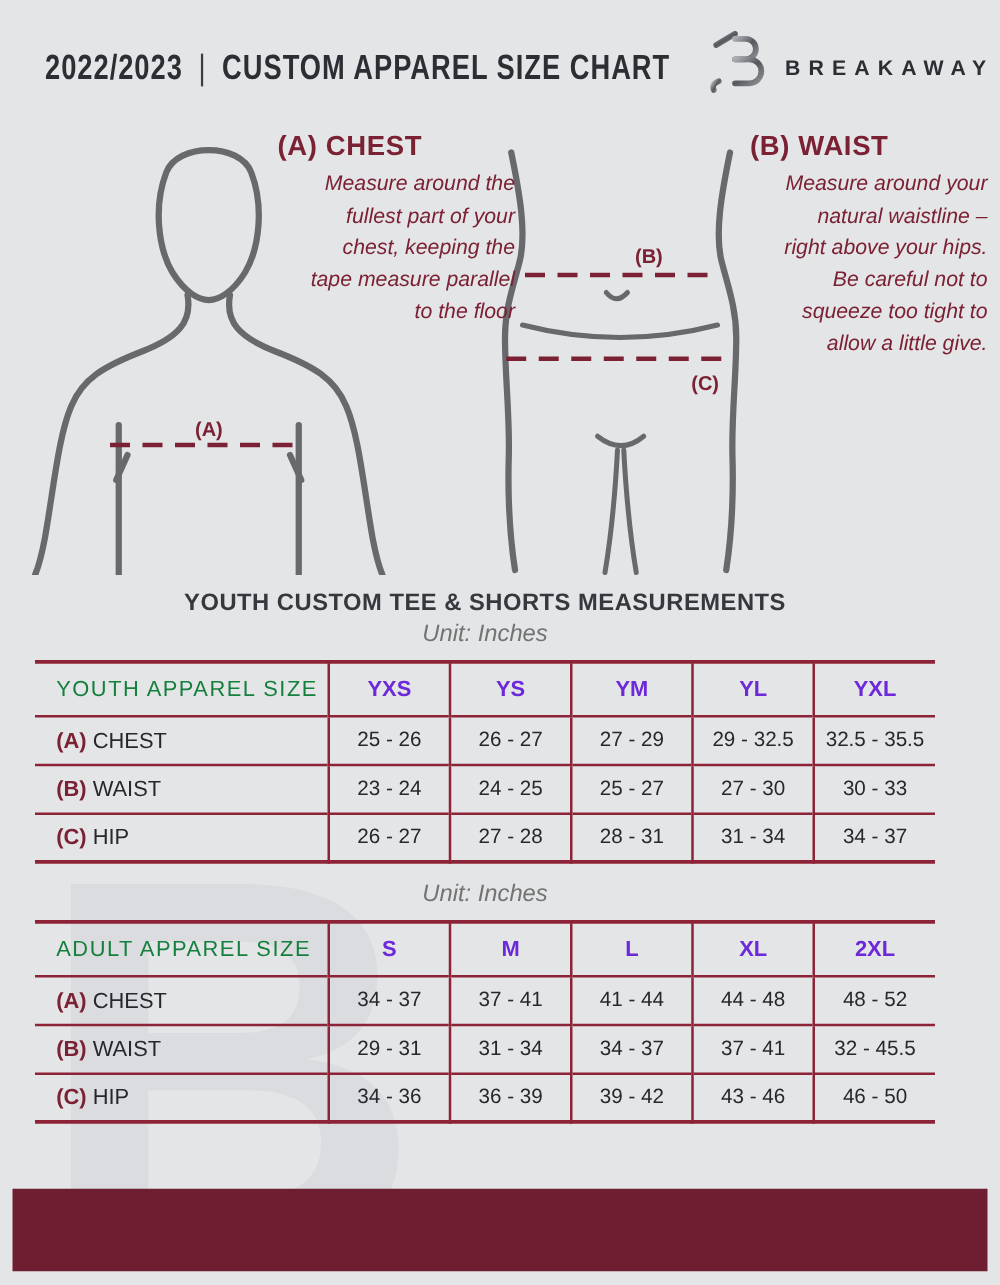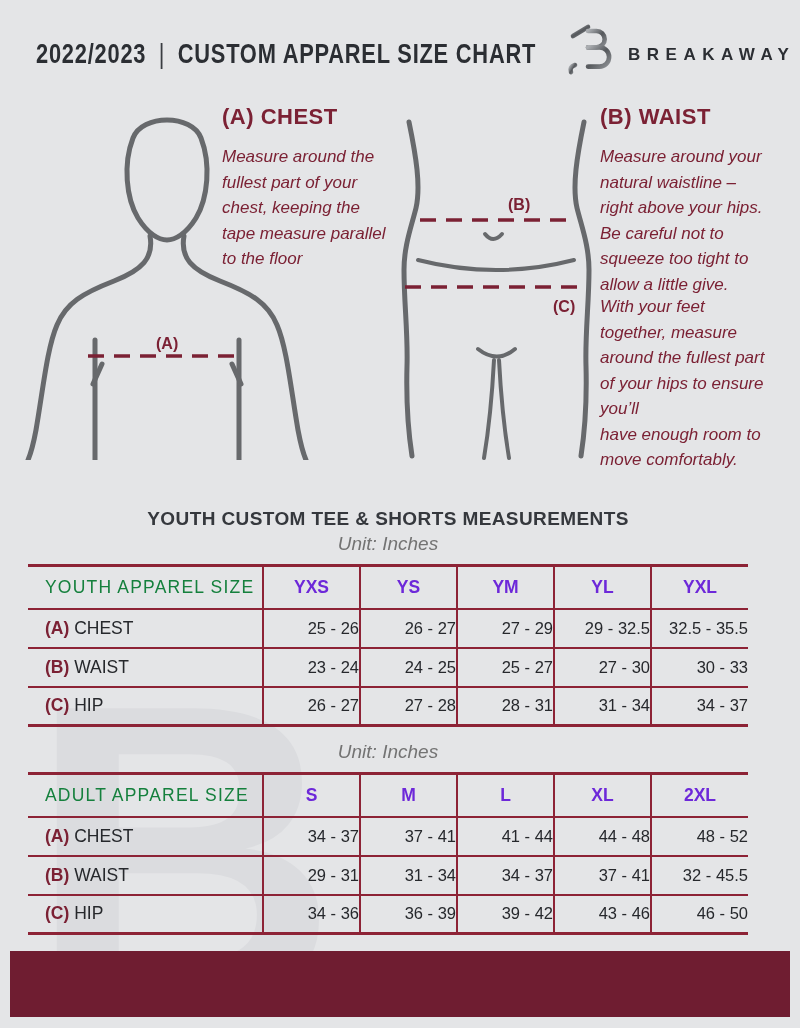--- a/index.html
+++ b/index.html
@@ -34,28 +34,28 @@
   .doc-title .divider{margin:0 16px;font-weight:normal;color:#3a3d42;}
   .brand{position:absolute;left:567px;top:22px;display:flex;align-items:center;gap:13px;}
   .brand-name{
     font-weight:bold;font-size:17px;letter-spacing:6.5px;color:var(--dark);
     margin-top:10px;white-space:nowrap;
   }
   
   .note{position:absolute;width:190px;}
   .note h3{font-size:22px;font-weight:bold;color:var(--maroon);letter-spacing:0.5px;}
   .note-body{
-    margin-top:14px;font-size:17px;line-height:25.5px;font-style:italic;
-    color:var(--maroon);white-space:pre-line;
+    margin-top:4px;font-size:17px;line-height:25.5px;font-style:italic;
+    color:var(--maroon);white-space:pre-line;text-align:right;
   }
   .note-chest{left:222px;top:104px;}
   .note-waist{left:600px;top:104px;}
   .note-hips{left:600px;top:280px;}
   
-  .table-block{position:absolute;left:0;width:776px;text-align:center;margin-top:36px;}
+  .table-block{position:absolute;left:0;width:776px;text-align:center;}
   .table-block h2{
     font-size:19px;font-weight:bold;color:#35383d;letter-spacing:0.4px;
   }
   .table-block .unit{
     font-size:19px;font-style:italic;color:#737373;margin-top:3px;
   }
   .youth-block{top:472px;}
   .adult-block{top:702px;}
   .size-table{
     width:720px;margin:9px auto 0;border-collapse:collapse;table-layout:fixed;
@@ -68,21 +68,21 @@
   .size-table thead th{height:43px;}
   .size-table th:not(:first-child),
   .size-table td:not(:first-child){border-left:2px solid var(--tborder);}
   .size-table .label-col{
     text-align:left;padding-left:17px;
   }
   .size-table thead .label-col{
     font-weight:normal;font-size:17.5px;letter-spacing:1.2px;color:#15803d;
   }
   .size-table thead .size-col{font-weight:bold;font-size:17.5px;color:#6d28d9;}
-  .size-table td{font-size:16.5px;color:#26282c;text-align:right;}
+  .size-table td{font-size:16.5px;color:#26282c;}
   .size-table td.label-col{font-size:17.5px;color:#26282c;}
   .size-table .prefix{color:var(--maroon);font-weight:bold;}
   
   .footer-bar{
     position:absolute;left:10px;top:951px;width:780px;height:66px;
     background:var(--footer);z-index:2;
   }
   svg text{font-family:"Liberation Sans",sans-serif;}
 </style>
 </head>
@@ -162,27 +162,20 @@
       <h3>(B) WAIST</h3>
       <div class="note-body">Measure around your
 natural waistline –
 right above your hips.
 Be careful not to
 squeeze too tight to
 allow a little give.</div>
     </div>
 
     <div class="note note-hips">
-      <div class="note-body">With your feet
-together, measure
-around the fullest part
-of your hips to ensure
-you’ll
-have enough room to
-move comfortably.</div>
     </div>
 
     <div class="table-block youth-block">
       <h2>YOUTH CUSTOM TEE &amp; SHORTS MEASUREMENTS</h2>
       <div class="unit">Unit: Inches</div>
       <table class="size-table">
           <colgroup>
             <col style="width: 235px;">
             <col style="width: 97px;">
             <col style="width: 97px;">

